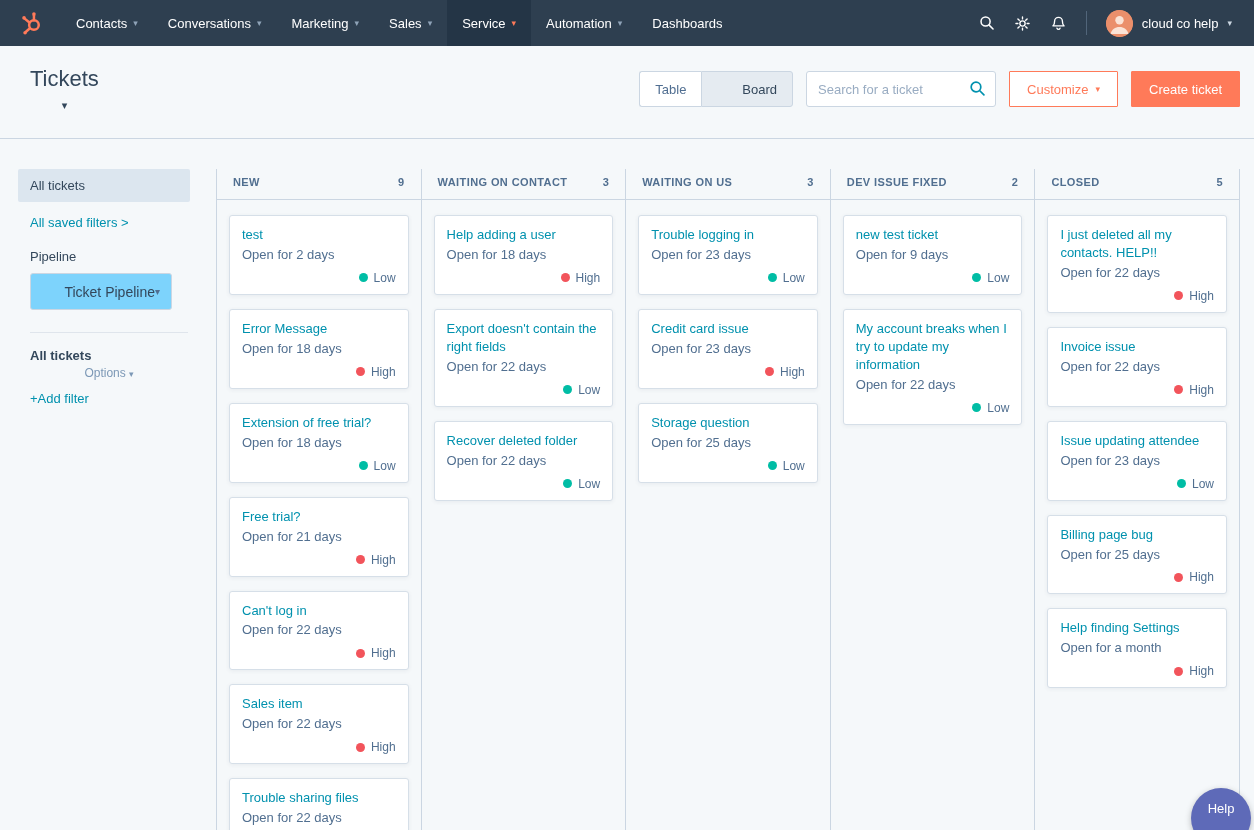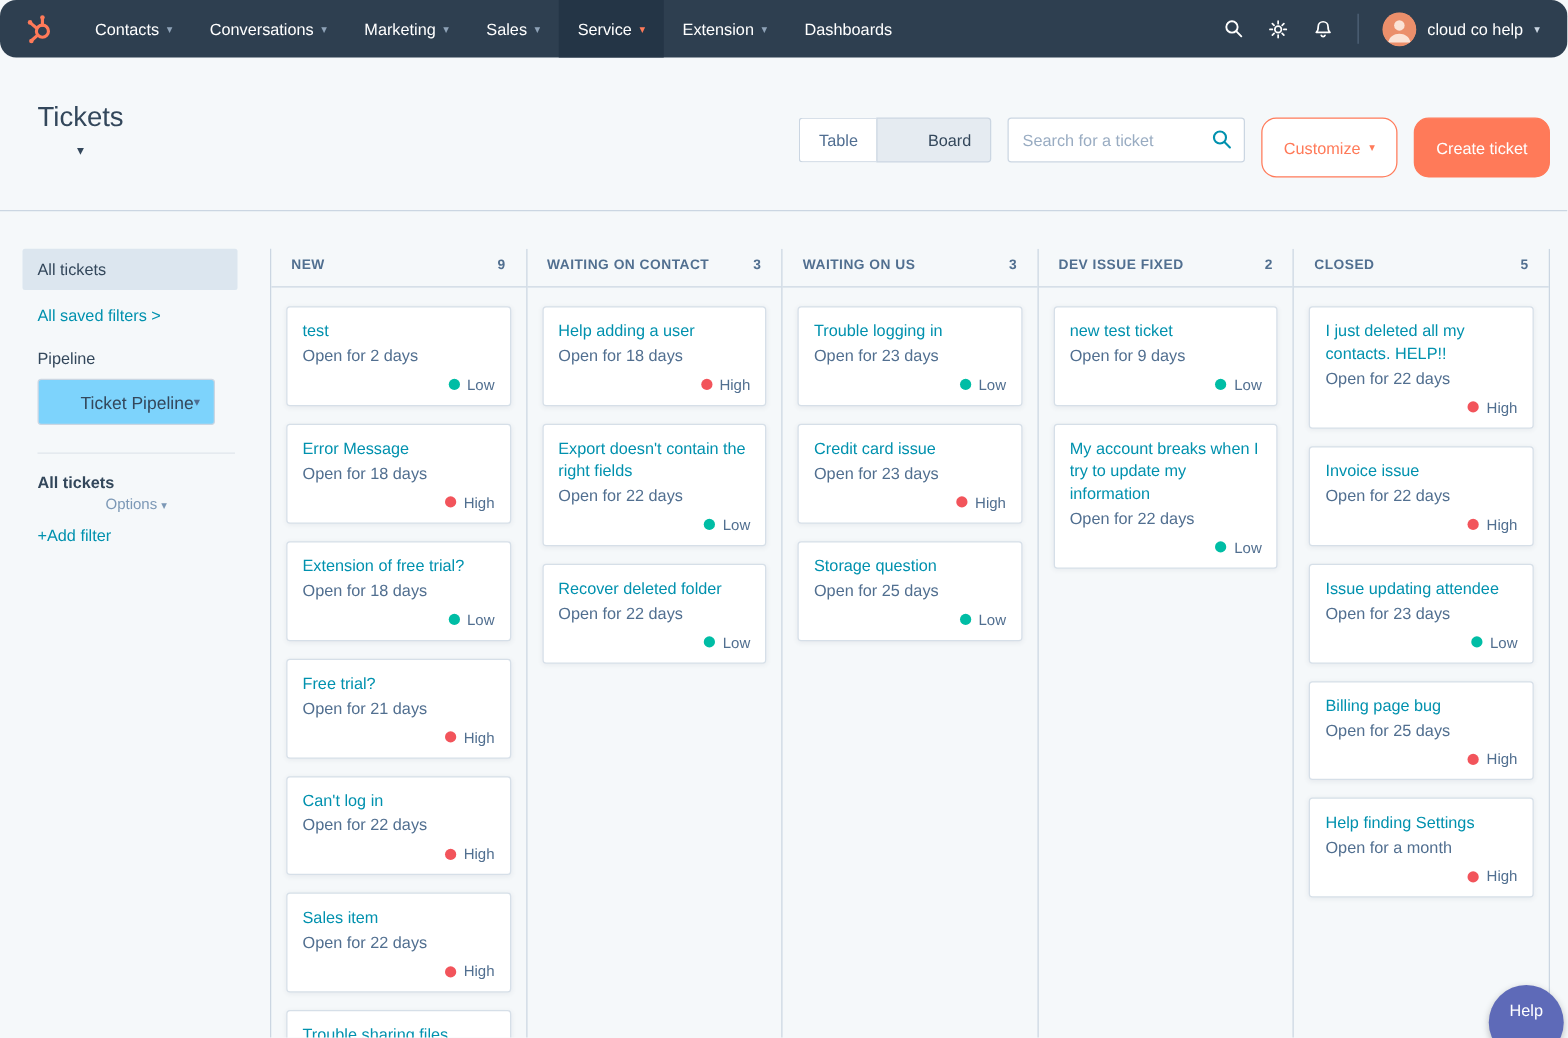--- a/index.html
+++ b/index.html
@@ -1,51 +1,51 @@
 <!DOCTYPE html>
 <html><head>
 <meta charset="utf-8">
 <style>
   * { margin:0; padding:0; box-sizing:border-box; }
   html,body { width:1254px; height:830px; overflow:hidden; background:#f5f8fa;
     font-family:"Liberation Sans", sans-serif; color:#33475b; }
 
   
-  .navbar { height:46px; background:#2e3f50; display:flex; align-items:stretch; color:#fff; font-size:13px;border-radius:13px; }
+  .navbar { height:46px; background:#2e3f50; display:flex; align-items:stretch; color:#fff; font-size:13px; }
   .nav-left { display:flex; align-items:stretch; }
   .logo { display:flex; align-items:center; padding:0 16px 0 20px; cursor:pointer; }
   .nav-items { display:flex; align-items:stretch; }
   .nav-item { display:flex; align-items:center; gap:6px; padding:0 15px; cursor:pointer; white-space:nowrap; }
   .nav-item.active { background:#243546; }
   .nav-item .caret { color:#8fa3b8; font-size:9px; line-height:1; }
   .nav-item.active .caret { color:#ff7a59; }
   .nav-right { margin-left:auto; display:flex; align-items:center; gap:19px; padding-right:22px; }
   .nav-icon { display:flex; align-items:center; cursor:pointer; }
   .nav-divider { width:1px; height:24px; background:#51657a; }
   .account { display:flex; align-items:center; gap:9px; cursor:pointer; }
   .avatar { width:27px; height:27px; border-radius:50%; overflow:hidden; background:#eb8f6b; flex-shrink:0; }
   .account .caret { color:#cbd6e2; font-size:9px; }
 
   
   .page-header { display:flex; align-items:center; padding:20px 14px 0 30px; }
   .page-title { font-size:22px; font-weight:400; color:#33475b; display:flex; align-items:center; gap:7px; cursor:pointer;flex-direction:column; }
   .page-title .caret { font-size:11px; color:#33475b; }
-  .header-controls { margin-left:auto; display:flex; align-items:flex-start; gap:13px;margin-top:28px; }
+  .header-controls { margin-left:auto; display:flex; align-items:flex-end; gap:13px; }
   .toggle-group { display:flex; }
   .toggle-btn { height:36px; padding:0 15px; border:1px solid #cbd6e2; background:#fff; color:#506e91;
     font-size:13px; font-family:inherit; cursor:pointer; }
   .toggle-btn:first-child { border-radius:3px 0 0 3px; border-right:none; }
   .toggle-btn:last-child { border-radius:0 3px 3px 0;padding-left:40px; }
   .toggle-btn.selected { background:#e5ebf1; color:#33475b; }
   .search-wrap { position:relative; }
   .search-wrap input { width:190px; height:36px; border:1px solid #cbd6e2; border-radius:3px; background:#fff;
     padding:0 36px 0 11px; font-size:13px; font-family:inherit; color:#33475b; }
   .search-wrap input::placeholder { color:#99acc2; }
   .search-wrap .input-search-icon { position:absolute; right:10px; top:9px; }
-  .btn { height:48px; border-radius:12px; font-size:13px; font-family:inherit; cursor:pointer;
+  .btn { height:36px; border-radius:1px; font-size:13px; font-family:inherit; cursor:pointer;
     display:flex; align-items:center; gap:7px; padding:0 17px; }
   .btn-outline { background:#fff; border:1px solid #ff7a59; color:#ff7a59; }
   .btn-outline .caret { font-size:9px; }
   .btn-solid { background:#ff7a59; border:1px solid #ff7a59; color:#fff; }
   .page-divider { border-top:1px solid #cbd6e2; margin-top:26px; }
 
   
   .content { display:flex; padding:30px 14px 0 30px; height:701px; align-items:stretch; }
 
   
@@ -124,21 +124,21 @@
     <span>Sales</span>
     <span class="caret">▾</span>
   </div>
 
   <div class="nav-item active">
     <span>Service</span>
     <span class="caret">▾</span>
   </div>
 
   <div class="nav-item">
-    <span>Extension</span>
+    <span>Automation</span>
     <span class="caret">▾</span>
   </div>
 
   <div class="nav-item">
     <span>Dashboards</span>
 
   </div>
 </nav>
   </div>
   <div class="nav-right">

